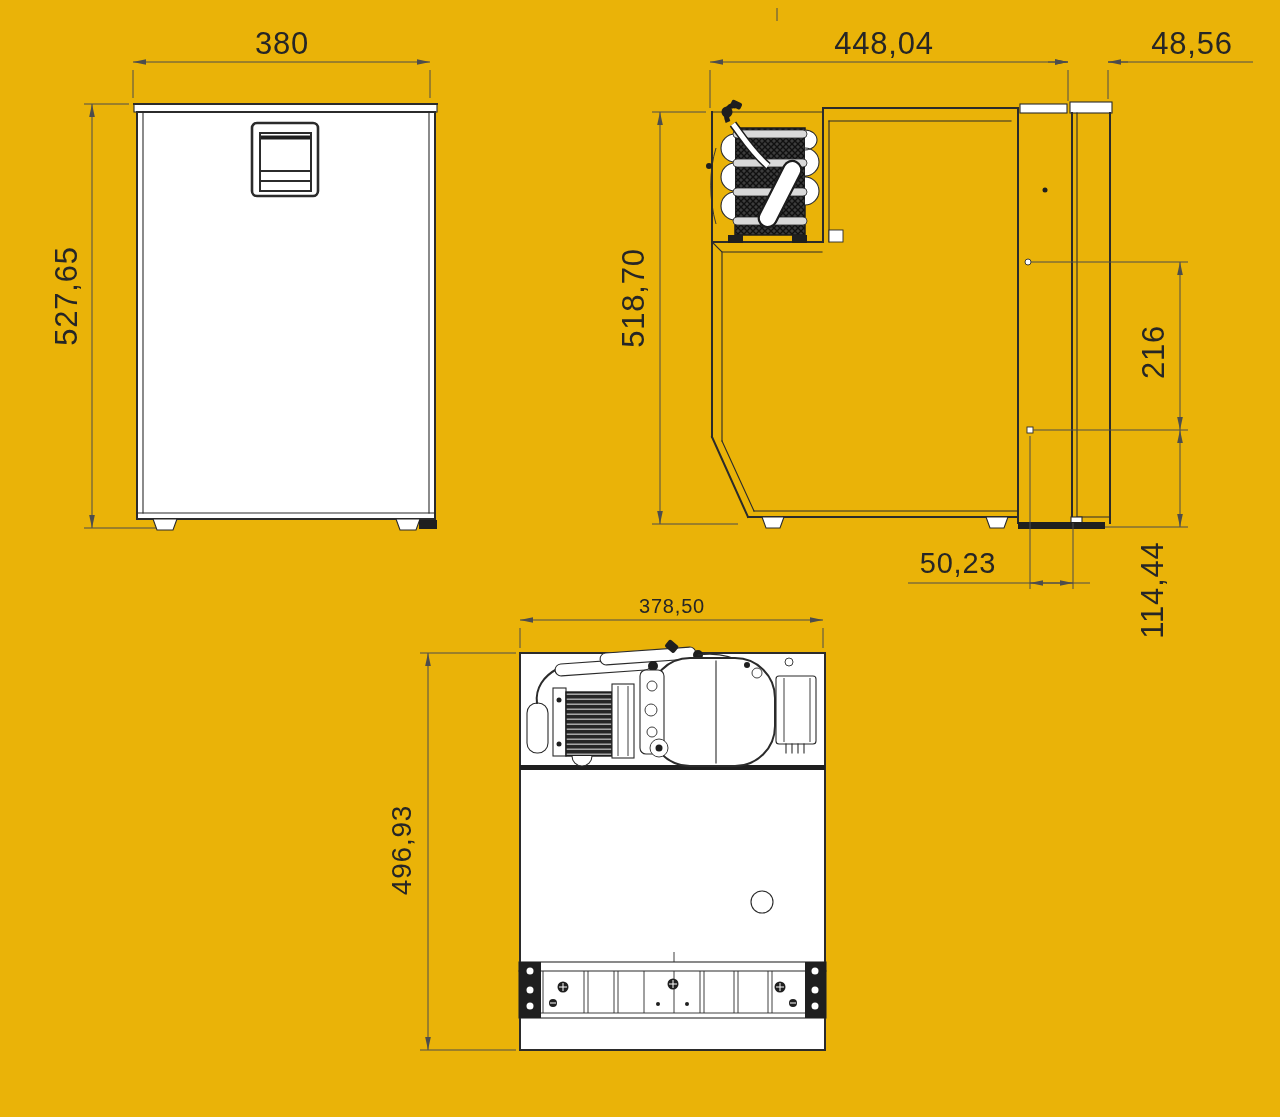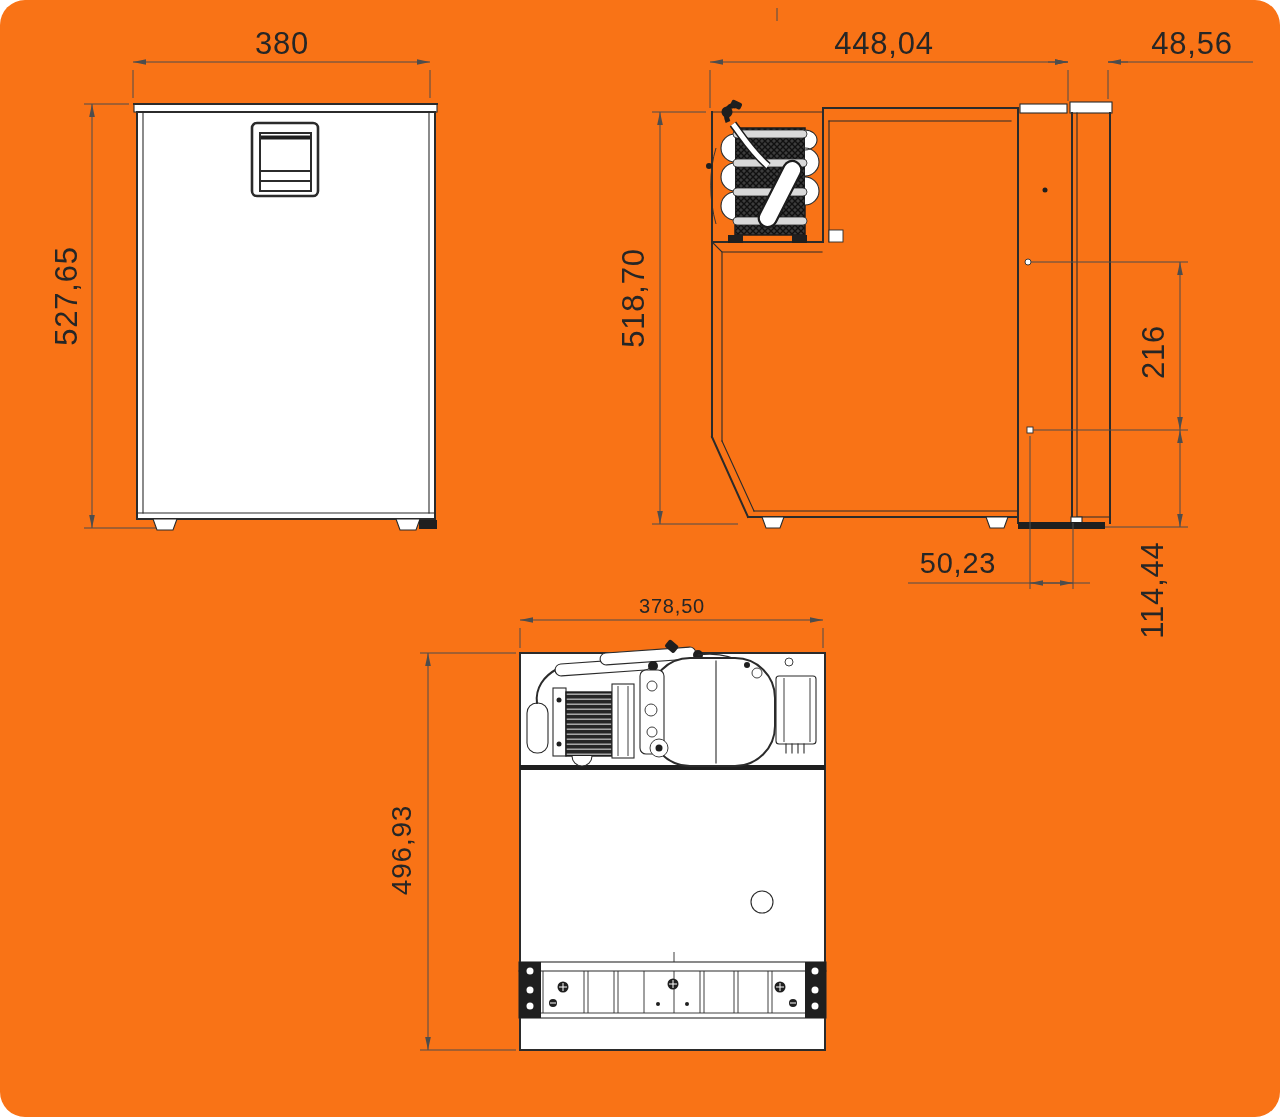--- a/index.html
+++ b/index.html
@@ -1,16 +1,16 @@
 <!DOCTYPE html>
 <html><head>
 <meta charset="utf-8">
 <style>
   html,body{margin:0;padding:0;background:#ffffff;}
-  .canvas{position:relative;width:1280px;height:1117px;background:#f97316;overflow:hidden;border-radius:25px;}
+  .canvas{position:relative;width:1280px;height:1117px;background:#eab308;overflow:hidden;}
   svg{position:absolute;left:0;top:0;}
   .ol{stroke:#2b2b2b;stroke-width:2;fill:none;stroke-linecap:square;}
   .il{stroke:#2b2b2b;stroke-width:1.1;fill:none;stroke-linecap:square;}
   .thin{stroke:#2b2b2b;stroke-width:0.9;fill:none;}
   .dim{stroke:#4d4d4d;stroke-width:1;fill:none;}
   .wfill{fill:#ffffff;}
   .dk{fill:#1f1f1f;stroke:none;}
   text.dt{font-family:"Liberation Sans",sans-serif;fill:#262626;letter-spacing:0.8px;}
   .s31{font-size:31px;}
   .s29{font-size:29px;}

